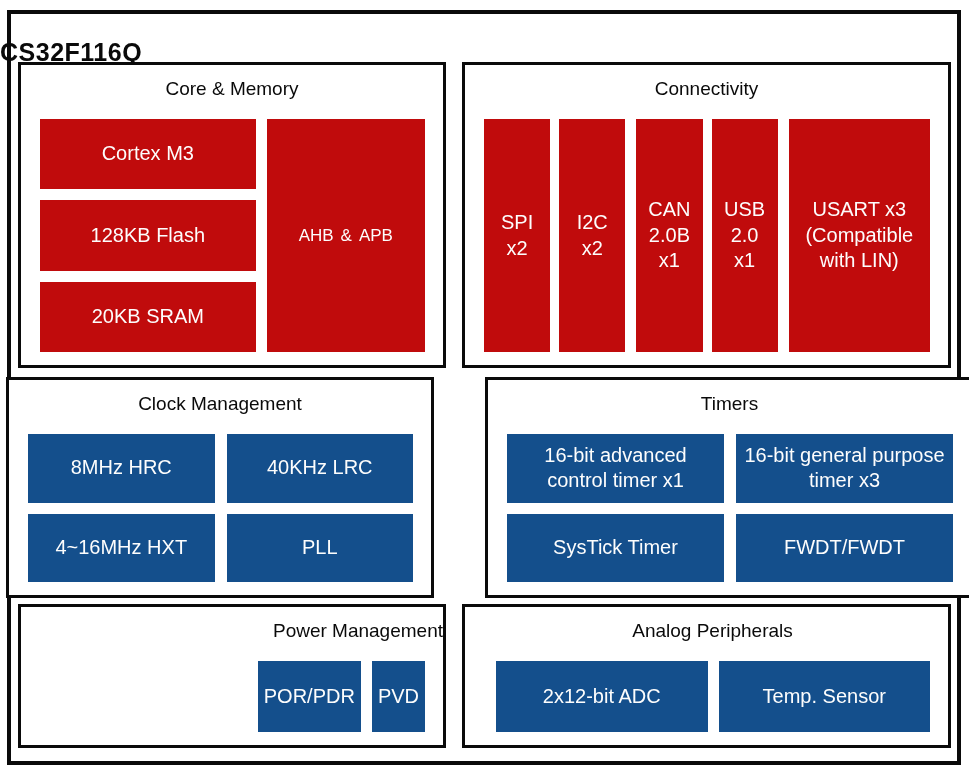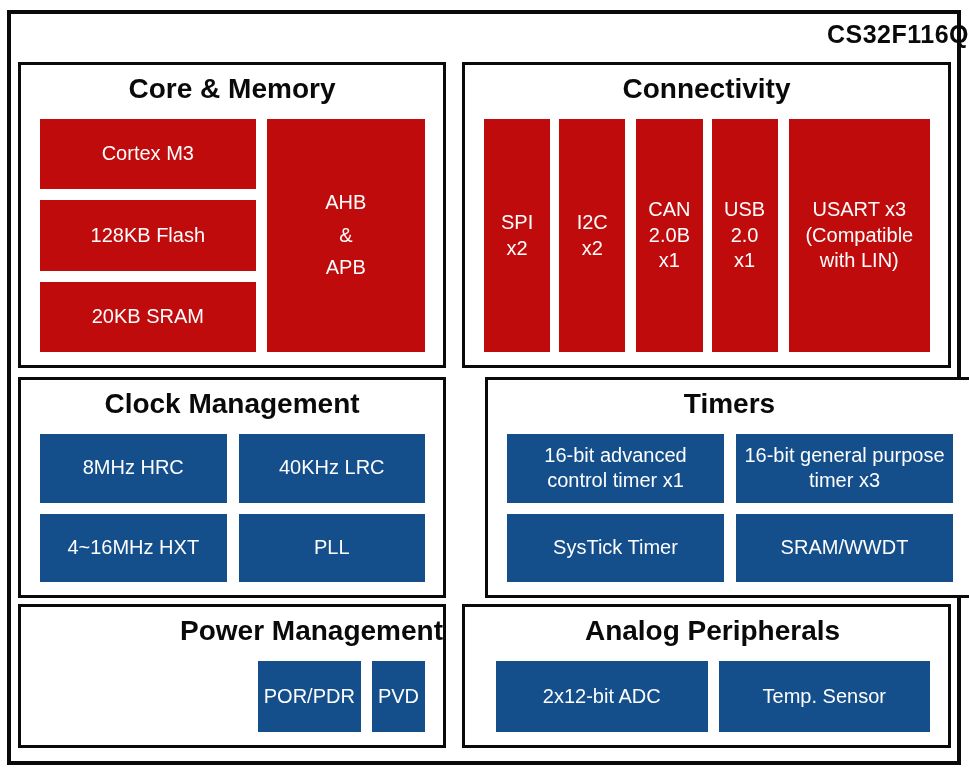--- a/index.html
+++ b/index.html
@@ -21,47 +21,47 @@
     top: 10px;
     width: 954px;
     height: 755px;
     border: 4px solid var(--ink);
     box-sizing: border-box;
     background: #ffffff;
   }
   .chip-title {
     position: absolute;
     left: 0;
-    top: 20px;
+    top: 38px;
     width: 100%;
-    text-align: right;
+    text-align: left;
     font-size: 25px;
     font-weight: bold;
     color: var(--ink);
     letter-spacing: 0.5px;
   }
   .section {
     position: absolute;
     border: 3px solid var(--ink);
     box-sizing: border-box;
     background: #ffffff;
     display: flex;
     flex-direction: column;
   }
   .sec-core    { left: 18px;  top: 62px;  width: 428px; height: 306px; }
   .sec-conn    { left: 462px; top: 62px;  width: 489px; height: 306px; }
-  .sec-clock   { left: 18px;  top: 377px; width: 428px; height: 221px; }
+  .sec-clock   { left: 6px;  top: 377px; width: 428px; height: 221px; }
   .sec-timers  { left: 462px; top: 377px; width: 489px; height: 221px; margin-left: 23px; }
   .sec-power   { left: 18px;  top: 604px; width: 428px; height: 144px; align-items: flex-end; }
   .sec-analog  { left: 462px; top: 604px; width: 489px; height: 144px; padding-left: 12px; }
 
   .sec-title {
     text-align: center;
-    font-size: 28px;
-    font-weight: bold;
+    font-size: 19px;
+    font-weight: normal;
     color: var(--ink);
     margin-top: 9px;
     line-height: 30px;
     flex: 0 0 auto;
   }
   .sec-body {
     flex: 1 1 auto;
     margin: 15px 18px 13px 19px;
     display: flex;
     gap: 11px;
@@ -84,23 +84,23 @@
   .core-body { }
   .core-stack {
     flex: 0 0 56%;
     display: flex;
     flex-direction: column;
     gap: 11px;
   }
   .core-stack .block { flex: 1 1 0; }
   .bus-block {
     flex: 1 1 auto;
-    flex-direction: column;
+    flex-direction: row;
     gap: 7px;
-    font-size: 20px;
+    font-size: 17px;
   }
 
   
   .conn-body {
     flex-direction: row;
   }
   .conn-row {
     flex: 1 1 0;
     display: flex;
     gap: 9px;
@@ -177,21 +177,21 @@
 
   <div class="section sec-timers">
     <div class="sec-title">Timers</div>
     <div class="sec-body grid-body">
       <div class="grid-row">
         <div class="block blue">16-bit advanced control timer x1</div>
         <div class="block blue">16-bit general purpose timer x3</div>
       </div>
       <div class="grid-row">
         <div class="block blue">SysTick Timer</div>
-        <div class="block blue">SRAM/WWDT</div>
+        <div class="block blue">FWDT/FWDT</div>
       </div>
     </div>
   </div>
 
   <div class="section sec-power">
     <div class="sec-title">Power Management</div>
     <div class="sec-body row-body">
       <div class="block blue">POR/PDR</div>
       <div class="block blue">PVD</div>
     </div>

